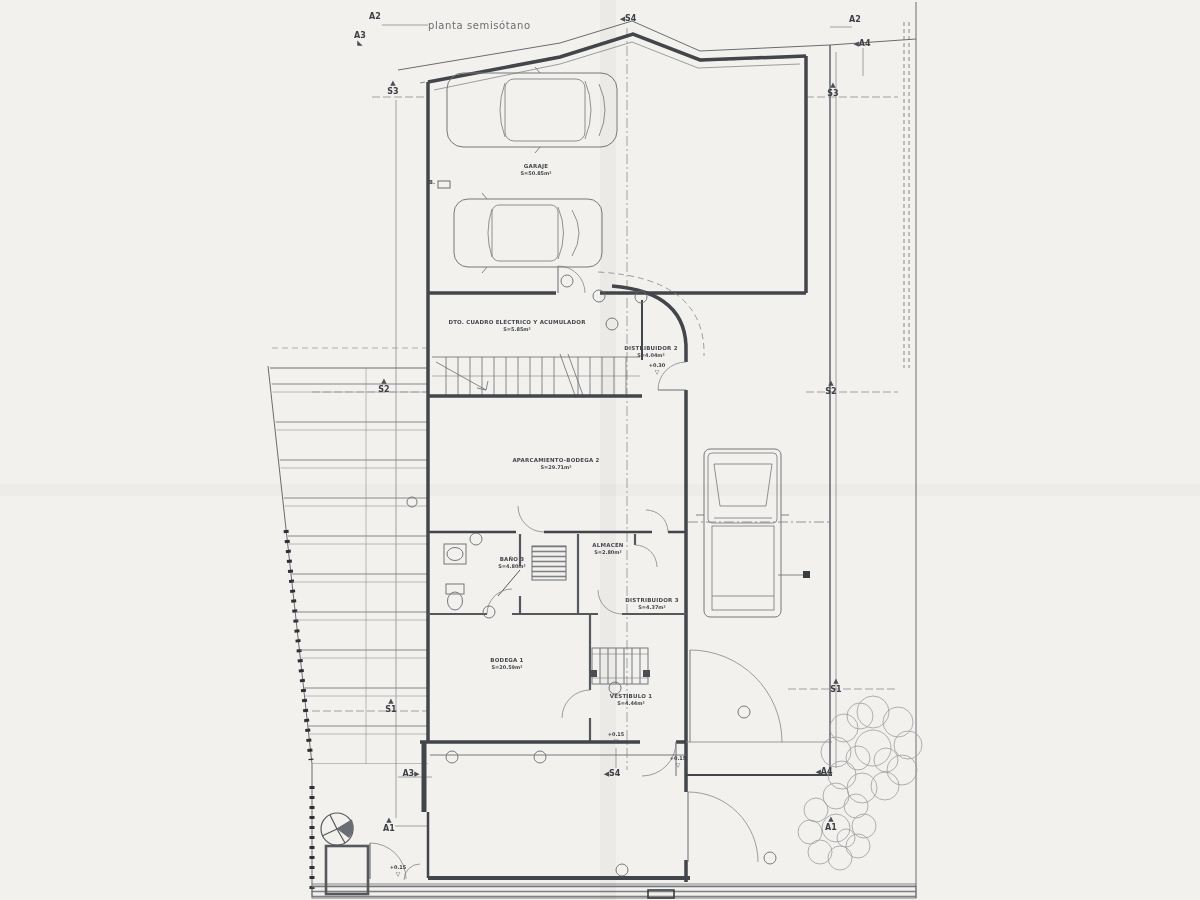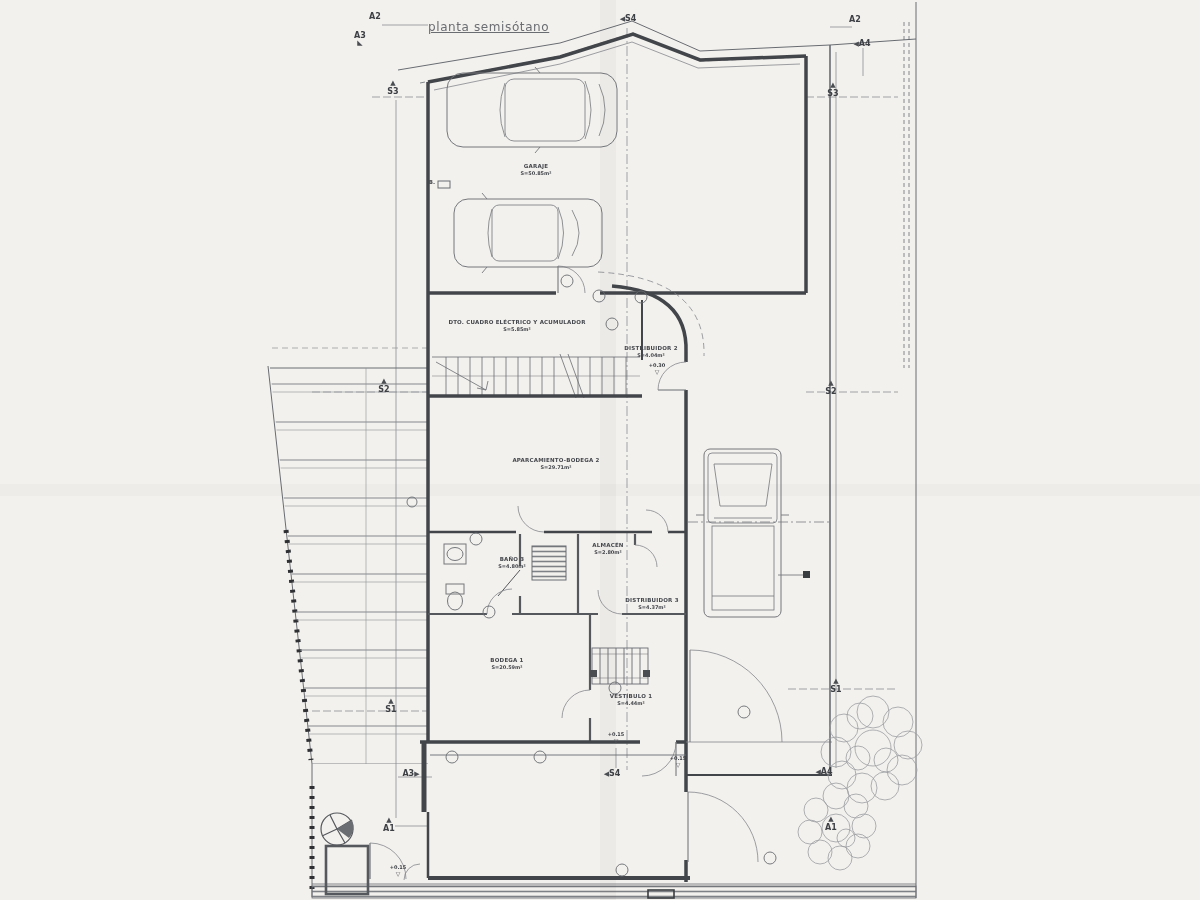--- a/index.html
+++ b/index.html
@@ -15,21 +15,21 @@
   .room-name{display:block;font-size:5.5px;font-weight:700;letter-spacing:.2px;}
   .room-area{display:block;font-size:5px;font-weight:600;}
   .marker{position:absolute;transform:translate(-50%,-50%);color:#3c3f44;font-weight:700;
           font-size:8px;text-align:center;line-height:1;}
   .marker .tri{font-size:7px;display:inline-block;color:#4a4d52;}
   .marker.v .tri{display:block;margin:0 auto 1px auto;}
   .level{position:absolute;transform:translate(-50%,-50%);text-align:center;color:#3e4146;
          font-size:5px;font-weight:700;line-height:1.1;}
   .level .glyph{display:block;font-size:6px;color:#55585c;}
   .misc{position:absolute;transform:translate(-50%,-50%);font-size:5.5px;font-weight:700;color:#45484d;}
-  #title{position:absolute;left:428px;top:20px;font-size:12px;color:#6a6d72;letter-spacing:.6px;text-decoration:underline;}
+  #title{position:absolute;left:428px;top:20px;font-size:10px;color:#6a6d72;letter-spacing:.6px;}
 </style>
 </head>
 <body>
 
 <div id="page">
 
 <svg id="plan-svg" width="1200" height="900" viewBox="0 0 1200 900">
   <defs>
     <pattern id="hatch" width="6" height="6" patternUnits="userSpaceOnUse" patternTransform="rotate(45)">
       <line x1="0" y1="0" x2="0" y2="6" stroke="#6f7control" stroke-width="0"></line>

